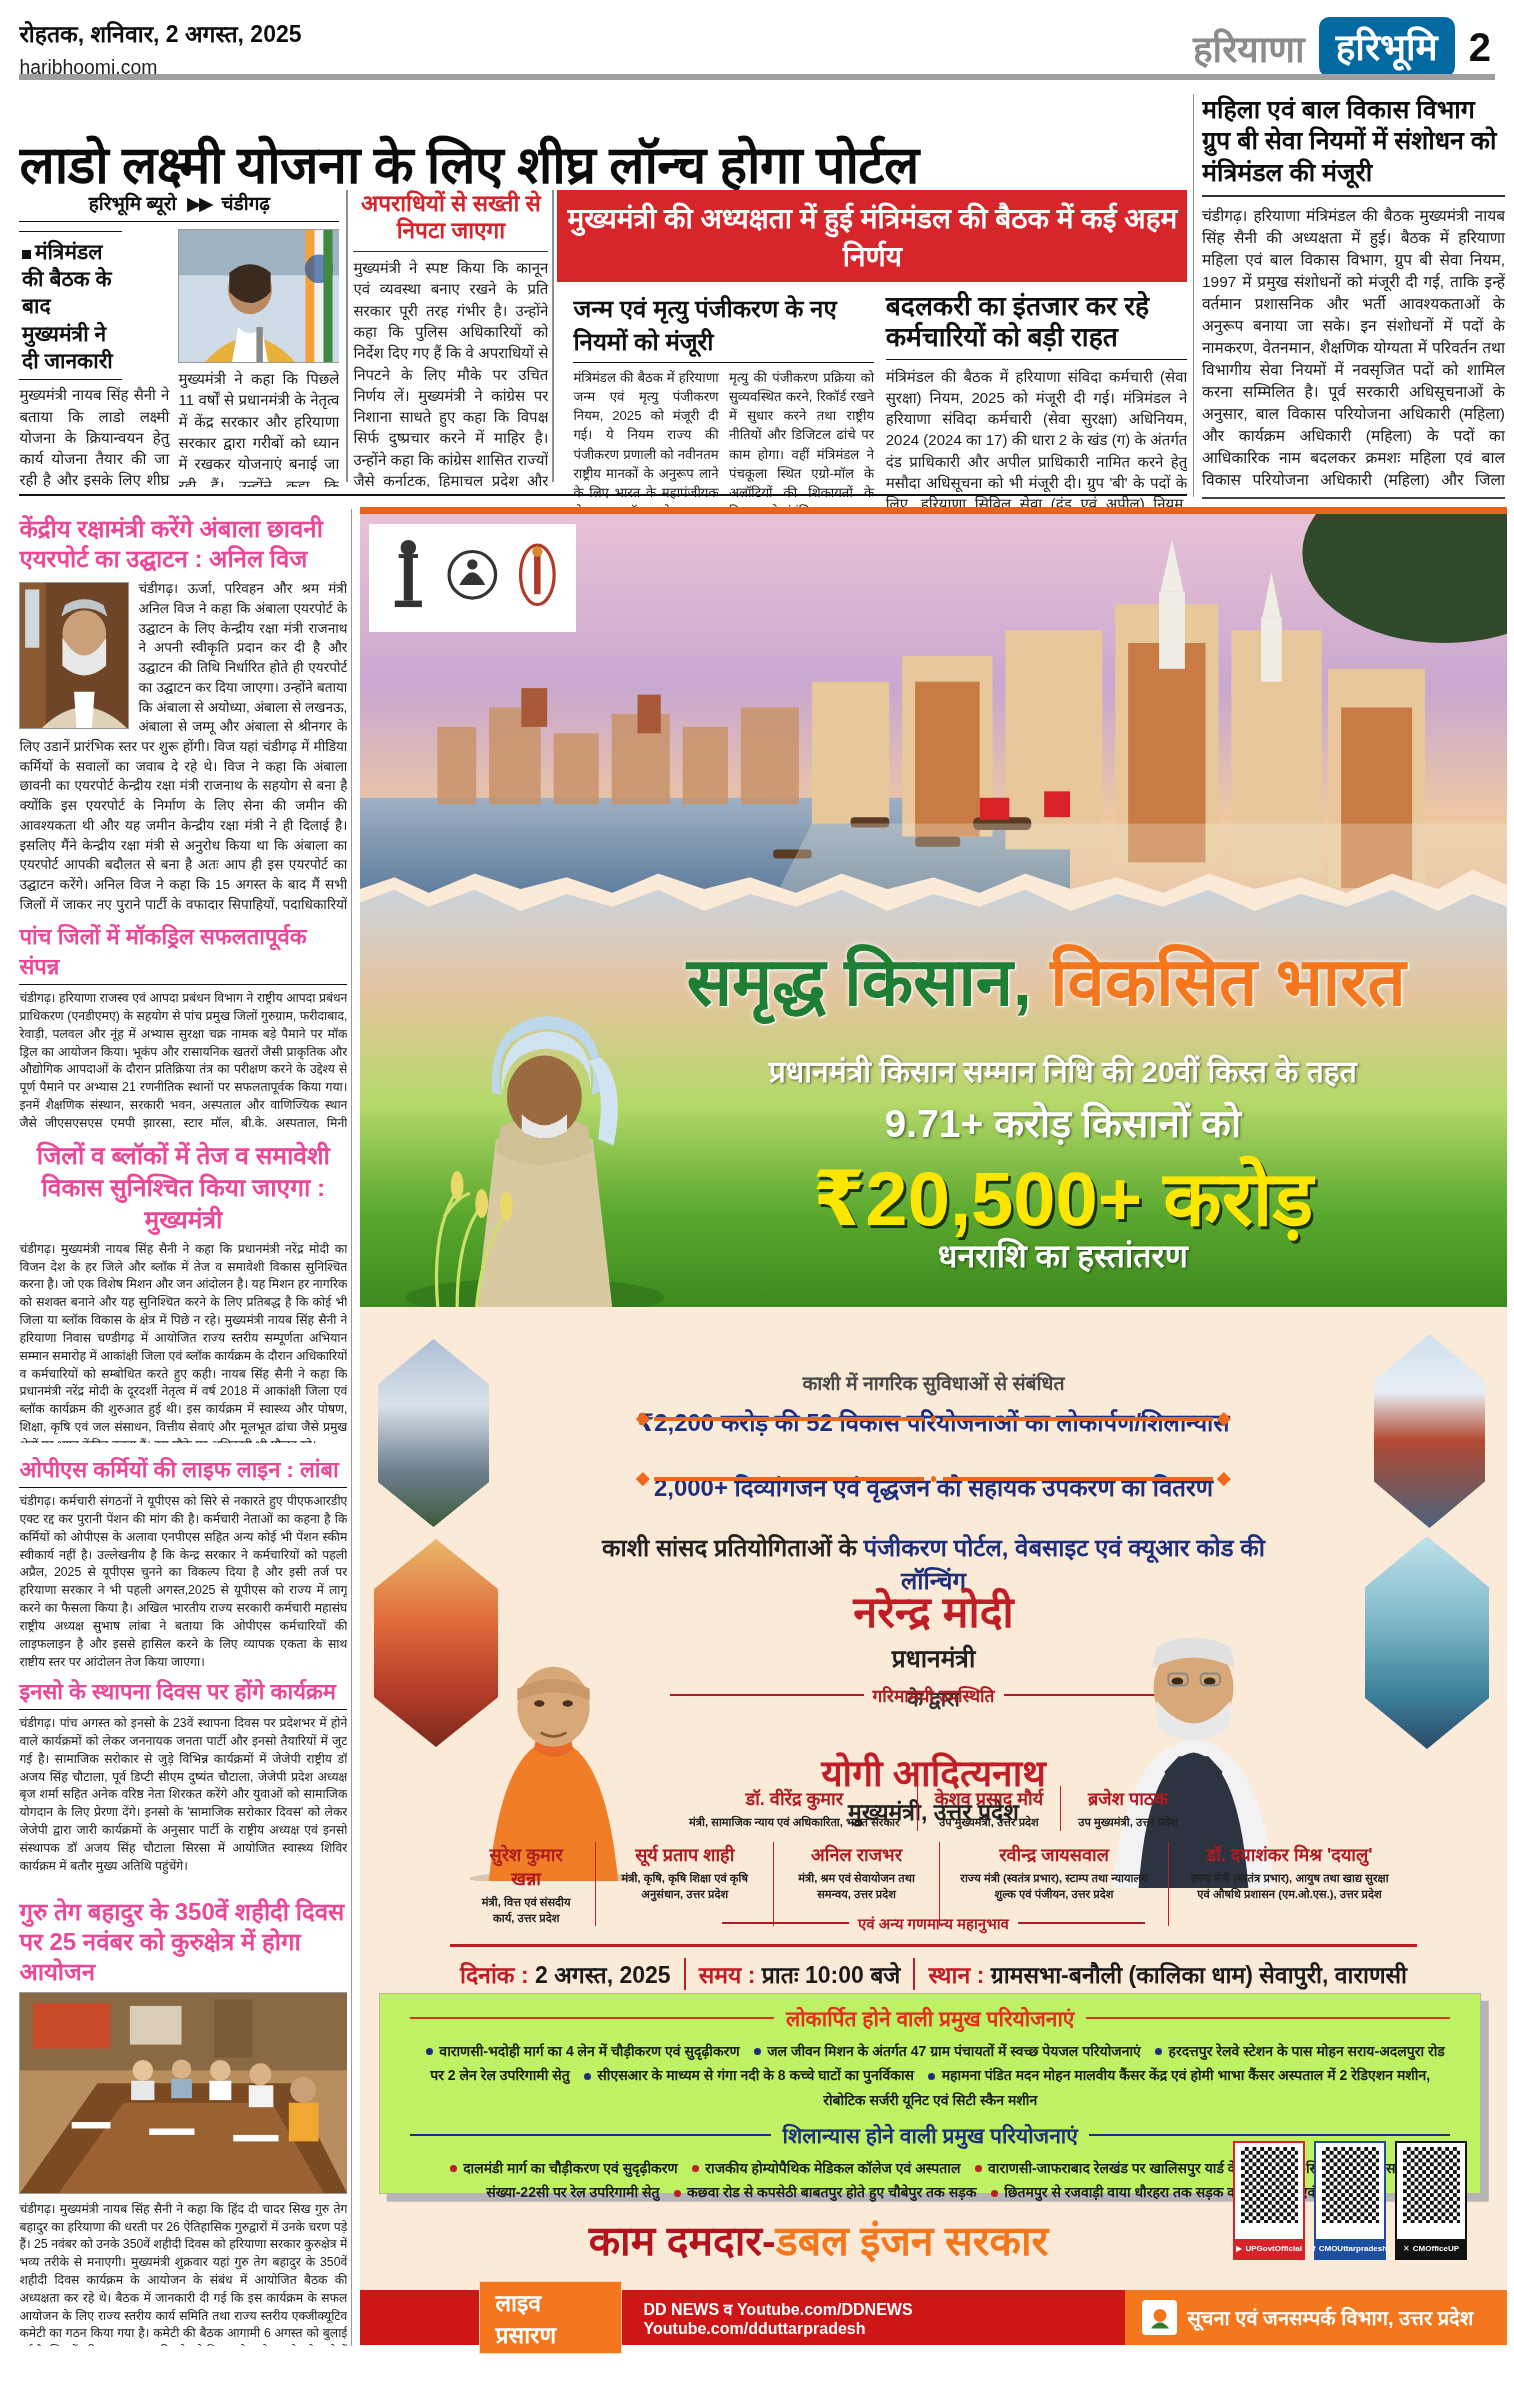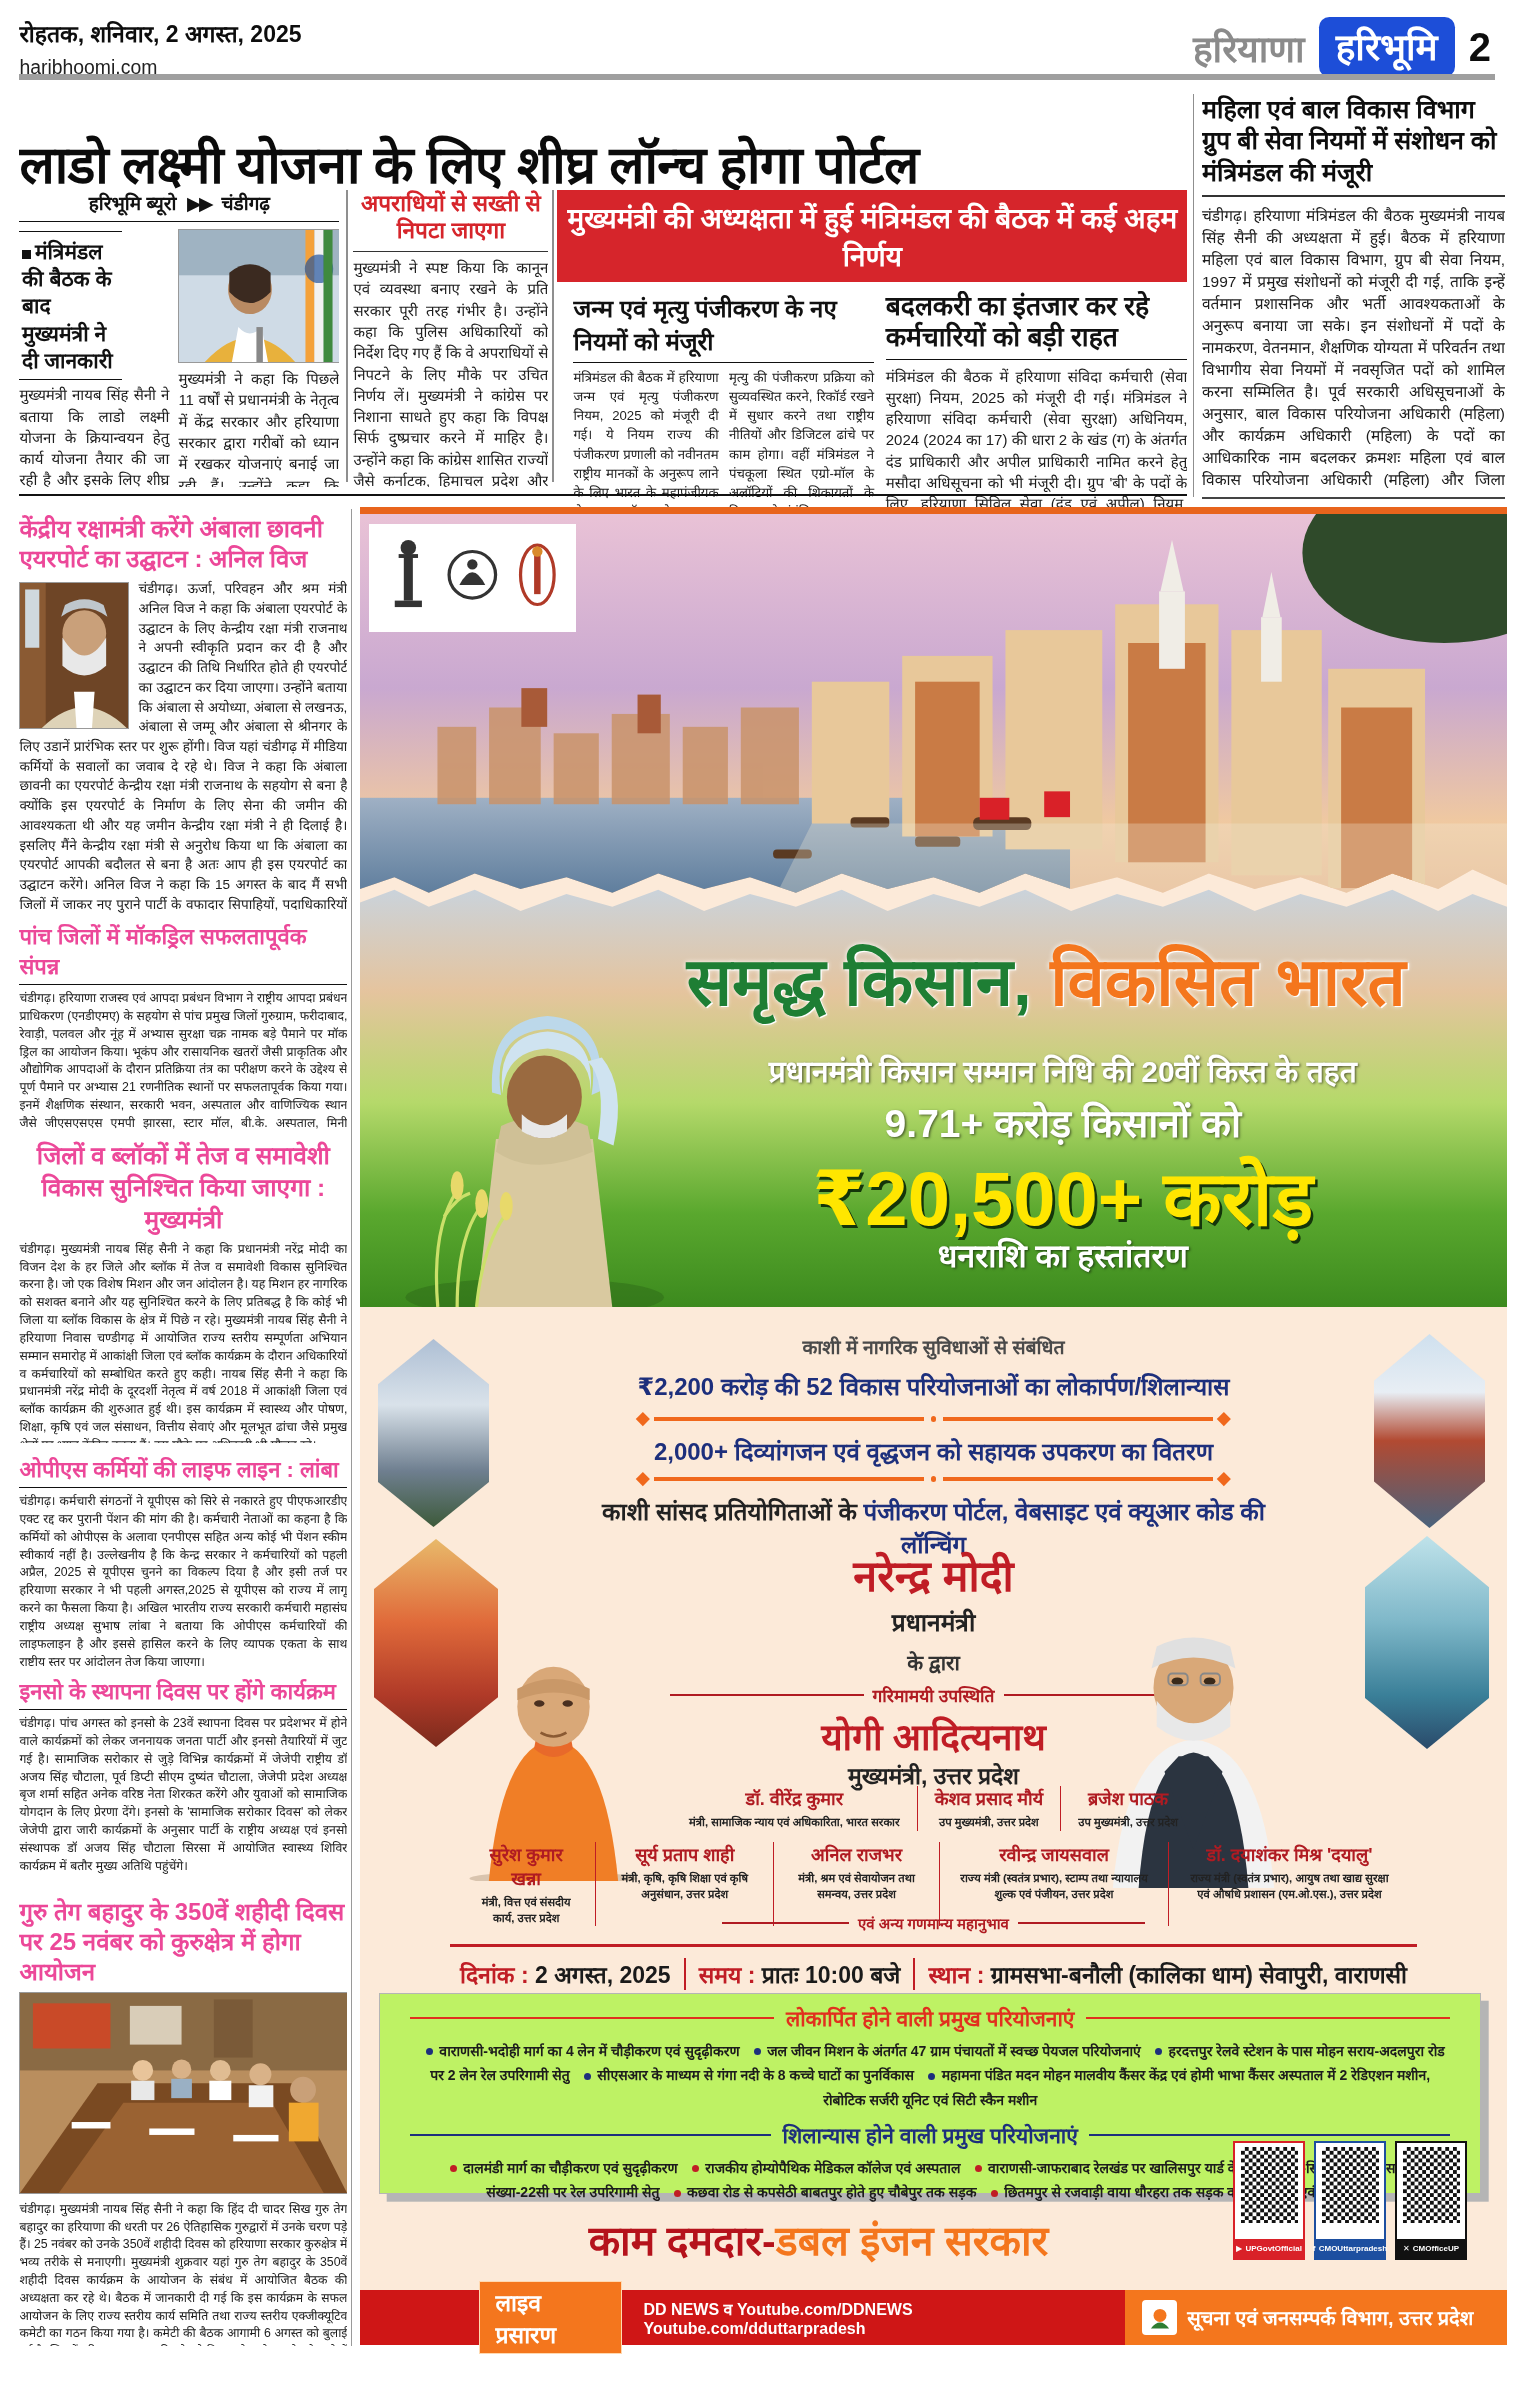--- a/index.html
+++ b/index.html
@@ -4,21 +4,21 @@
 <style>
   html,body{margin:0;padding:0;background:#d9d9d9;}
   .page{position:relative;width:1514px;height:2401px;background:#ffffff;
         font-family:"Liberation Sans","DejaVu Sans",sans-serif;color:#111;overflow:hidden;}
   
   .mast-left{position:absolute;top:17px;left:19.4px;}
   .mast-date{font-size:23px;font-weight:bold;color:#0d0d0d;}
   .mast-site{font-size:19.4px;color:#222;margin-top:6.5px;}
   .mast-right{position:absolute;top:17px;right:23px;display:flex;align-items:center;gap:14px;}
   .mast-region{font-size:37px;font-weight:bold;color:#8b8b8b;}
-  .mast-brand{font-size:37px;font-weight:bold;color:#fff;background:#1d4ed8;border-radius:10.3px;padding:2.6px 17px 6.5px 17px;}
+  .mast-brand{font-size:37px;font-weight:bold;color:#fff;background:#0369a1;border-radius:10.3px;padding:2.6px 17px 6.5px 17px;}
   .mast-page{font-size:40px;font-weight:bold;color:#0d0d0d;}
   .mast-rule{position:absolute;top:74px;left:19.4px;width:1476px;height:5.8px;background:#9f9f9f;}
   
   .lead-headline{position:absolute;top:92px;left:19.4px;width:1163px;font-size:52px;font-weight:bold;
                  color:#0b0b0b;white-space:nowrap;overflow:hidden;letter-spacing:-0.6px;}
   .vdiv{position:absolute;background:#8f8f8f;width:1.3px;}
   
   .body-txt{font-size:15px;line-height:1.42;text-align:justify;color:#1c1c1c;}
   .small-txt{font-size:12.3px;line-height:1.45;text-align:justify;color:#1c1c1c;}
   
@@ -77,21 +77,21 @@
   .tag-orange{color:#f4761d;}
   .ad-line1{position:absolute;top:169px;left:278px;right:19.4px;text-align:center;color:#fff;font-size:30px;font-weight:bold;
             text-shadow:1.3px 1.3px 2.6px rgba(0,0,0,.55);}
   .ad-line2{position:absolute;top:214px;left:278px;right:19.4px;text-align:center;color:#fff;font-size:39px;font-weight:bold;
             text-shadow:1.3px 1.3px 2.6px rgba(0,0,0,.55);}
   .ad-amount{position:absolute;top:263px;left:278px;right:19.4px;text-align:center;color:#ffe600;font-size:76px;font-weight:bold;
              text-shadow:2.6px 2.6px 0 #14350a;}
   .ad-line3{position:absolute;top:352px;left:278px;right:19.4px;text-align:center;color:#fff;font-size:32px;font-weight:bold;
             text-shadow:1.3px 1.3px 2.6px rgba(0,0,0,.55);}
   .ad-cream{position:relative;height:963px;}
-  .crow{position:absolute;left:226px;right:226px;text-align:center;}
+  .crow{position:absolute;left:226px;right:226px;text-align:center;margin-top:36px;}
   .kashi-intro{top:26px;font-size:19.4px;font-weight:bold;color:#4a4a4a;}
   .kashi-item{font-size:24px;font-weight:bold;color:#1d2f7c;}
   .ki1{top:62px;}  .ki2{top:127px;}  .ki3{top:187px;}
   .k-black{color:#222;}
   .odiv{position:absolute;left:278px;right:278px;display:flex;align-items:center;gap:6.5px;}
   .od1{top:107px;} .od2{top:167px;}
   .odiv .ln{flex:1;height:3.2px;background:#f0681c;}
   .odiv .dm{width:9.7px;height:9.7px;background:#f0681c;transform:rotate(45deg);}
   .odiv .ct{width:5.8px;height:5.8px;border-radius:50%;background:#f0681c;}
   .pm-name{top:238px;font-size:43px;font-weight:bold;color:#c01d25;}

